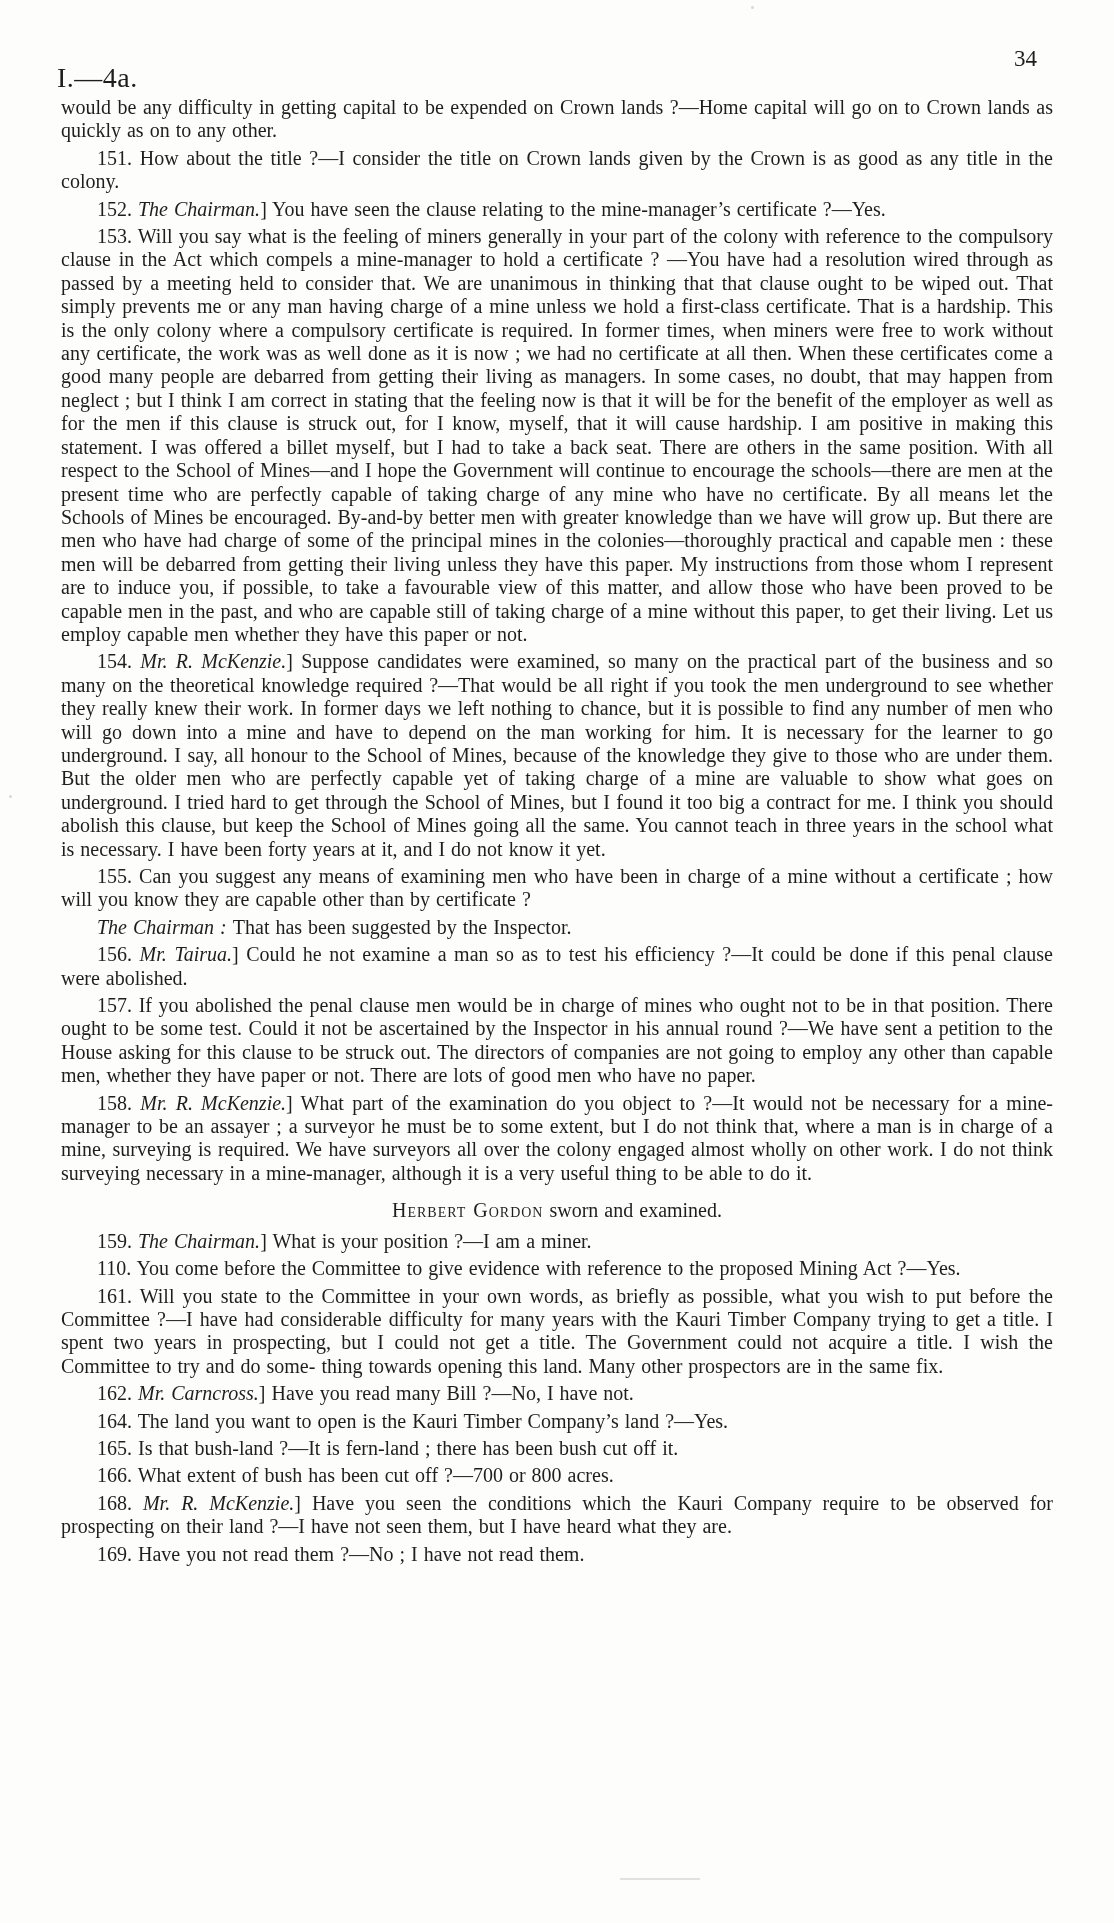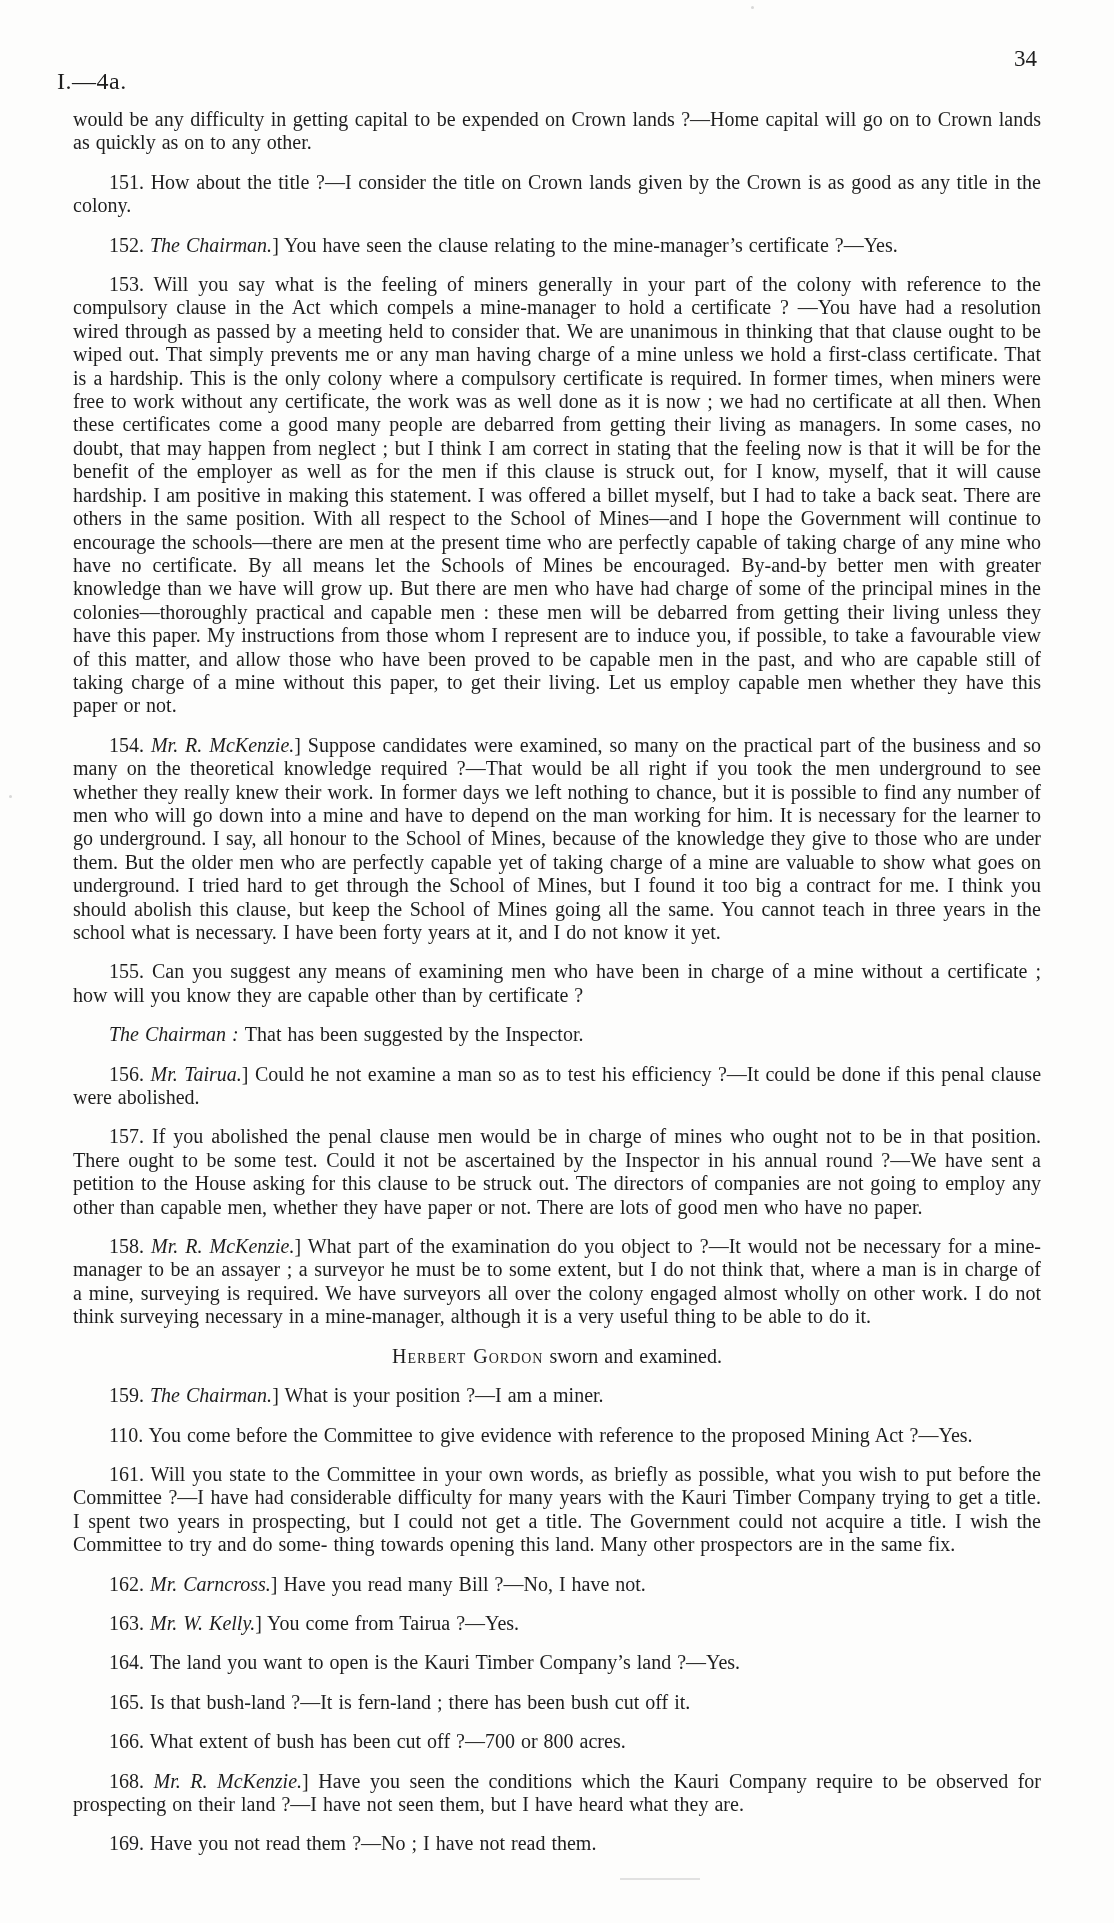--- a/index.html
+++ b/index.html
@@ -16,43 +16,43 @@
   .header {
     position: absolute;
     top: 46px;
     left: 57px;
     width: 1000px;
     height: 32px;
   }
   .doc-ref {
     position: absolute;
     left: 0;
-    top: 22px;
-    font-size: 24px;
+    top: 16px;
+    font-size: 28px;
     letter-spacing: 0.5px;
   }
   .page-num {
     position: absolute;
     left: 0;
     right: 20px;
     top: 0;
     text-align: right;
     font-size: 23px;
   }
   .body-text {
     position: absolute;
     top: 92px;
     left: 57px;
     width: 1000px;
     font-size: 20px;
     line-height: 23.4px;
     text-align: justify;
     word-spacing: 1px;
   }
-  .body-text p { margin: 16px; padding: 0; }
+  .body-text p { margin: 4px; padding: 0; }
   p.normal, p.speech { text-indent: 36px; }
   p.continuation { text-indent: 0; }
   p.heading {
     text-align: center;
     text-indent: 0;
     margin-top: 14px;
     margin-bottom: 7px;
   }
   .plain { font-style: normal; text-align: center; }
   .italic { font-style: italic; }
@@ -91,21 +91,20 @@
       <p class="normal"><span class="plain">155. Can you suggest any means of examining men who have been in charge of a mine without a certificate ;  how will you know they are capable other than by certificate ?</span></p>
       <p class="speech"><span class="italic">The Chairman : </span><span class="plain"> That has been suggested by the Inspector.</span></p>
       <p class="normal"><span class="plain">156. </span><span class="italic">Mr. Tairua.</span><span class="plain">]  Could he not examine a man so as to test his efficiency ?—It could be done if this penal clause were abolished.</span></p>
       <p class="normal"><span class="plain">157. If you abolished the penal clause men would be in charge of mines who ought not to be in that position.  There ought to be some test.  Could it not be ascertained by the Inspector in his annual round ?—We have sent a petition to the House asking for this clause to be struck out.  The directors of companies are not going to employ any other than capable men, whether they have paper or not.  There are lots of good men who have no paper.</span></p>
       <p class="normal"><span class="plain">158. </span><span class="italic">Mr. R. McKenzie.</span><span class="plain">]  What part of the examination do you object to ?—It would not be necessary for a mine-manager to be an assayer ; a surveyor he must be to some extent, but I do not think that, where a man is in charge of a mine, surveying is required.  We have surveyors all over the colony engaged almost wholly on other work.  I do not think surveying necessary in a mine-manager, although it is a very useful thing to be able to do it.</span></p>
       <p class="heading"><span class="smallcaps">Herbert Gordon</span><span class="plain"> sworn and examined.</span></p>
       <p class="normal"><span class="plain">159. </span><span class="italic">The Chairman.</span><span class="plain">]  What is your position ?—I am a miner.</span></p>
       <p class="normal"><span class="plain">110. You come before the Committee to give evidence with reference to the proposed Mining Act ?—Yes.</span></p>
       <p class="normal"><span class="plain">161. Will you state to the Committee in your own words, as briefly as possible, what you wish to put before the Committee ?—I have had considerable difficulty for many years with the Kauri Timber Company trying to get a title.  I spent two years in prospecting, but I could not get a title.  The Government could not acquire a title.  I wish the Committee to try and do some- thing towards opening this land.  Many other prospectors are in the same fix.</span></p>
       <p class="normal"><span class="plain">162. </span><span class="italic">Mr. Carncross.</span><span class="plain">]  Have you read many Bill ?—No, I have not.</span></p>
-      <p class="normal"><span class="plain">163. </span><span class="italic">Mr. W. Kelly.</span><span class="plain">]  You come from Tairua ?—Yes.</span></p>
       <p class="normal"><span class="plain">164. The land you want to open is the Kauri Timber Company’s land ?—Yes.</span></p>
       <p class="normal"><span class="plain">165. Is that bush-land ?—It is fern-land ; there has been bush cut off it.</span></p>
       <p class="normal"><span class="plain">166. What extent of bush has been cut off ?—700 or 800 acres.</span></p>
       <p class="normal"><span class="plain">168. </span><span class="italic">Mr. R. McKenzie.</span><span class="plain">]  Have you seen the conditions which the Kauri Company require to be observed for prospecting on their land ?—I have not seen them, but I have heard what they are.</span></p>
       <p class="normal"><span class="plain">169. Have you not read them ?—No ;  I have not read them.</span></p>
     </div>
 
   <div class="speck" style="left:751px; top:6px; width:3px; height:3px;"></div>
   <div class="speck" style="left:9px; top:795px; width:3px; height:3px;"></div>
   <div class="faint-line"></div>

